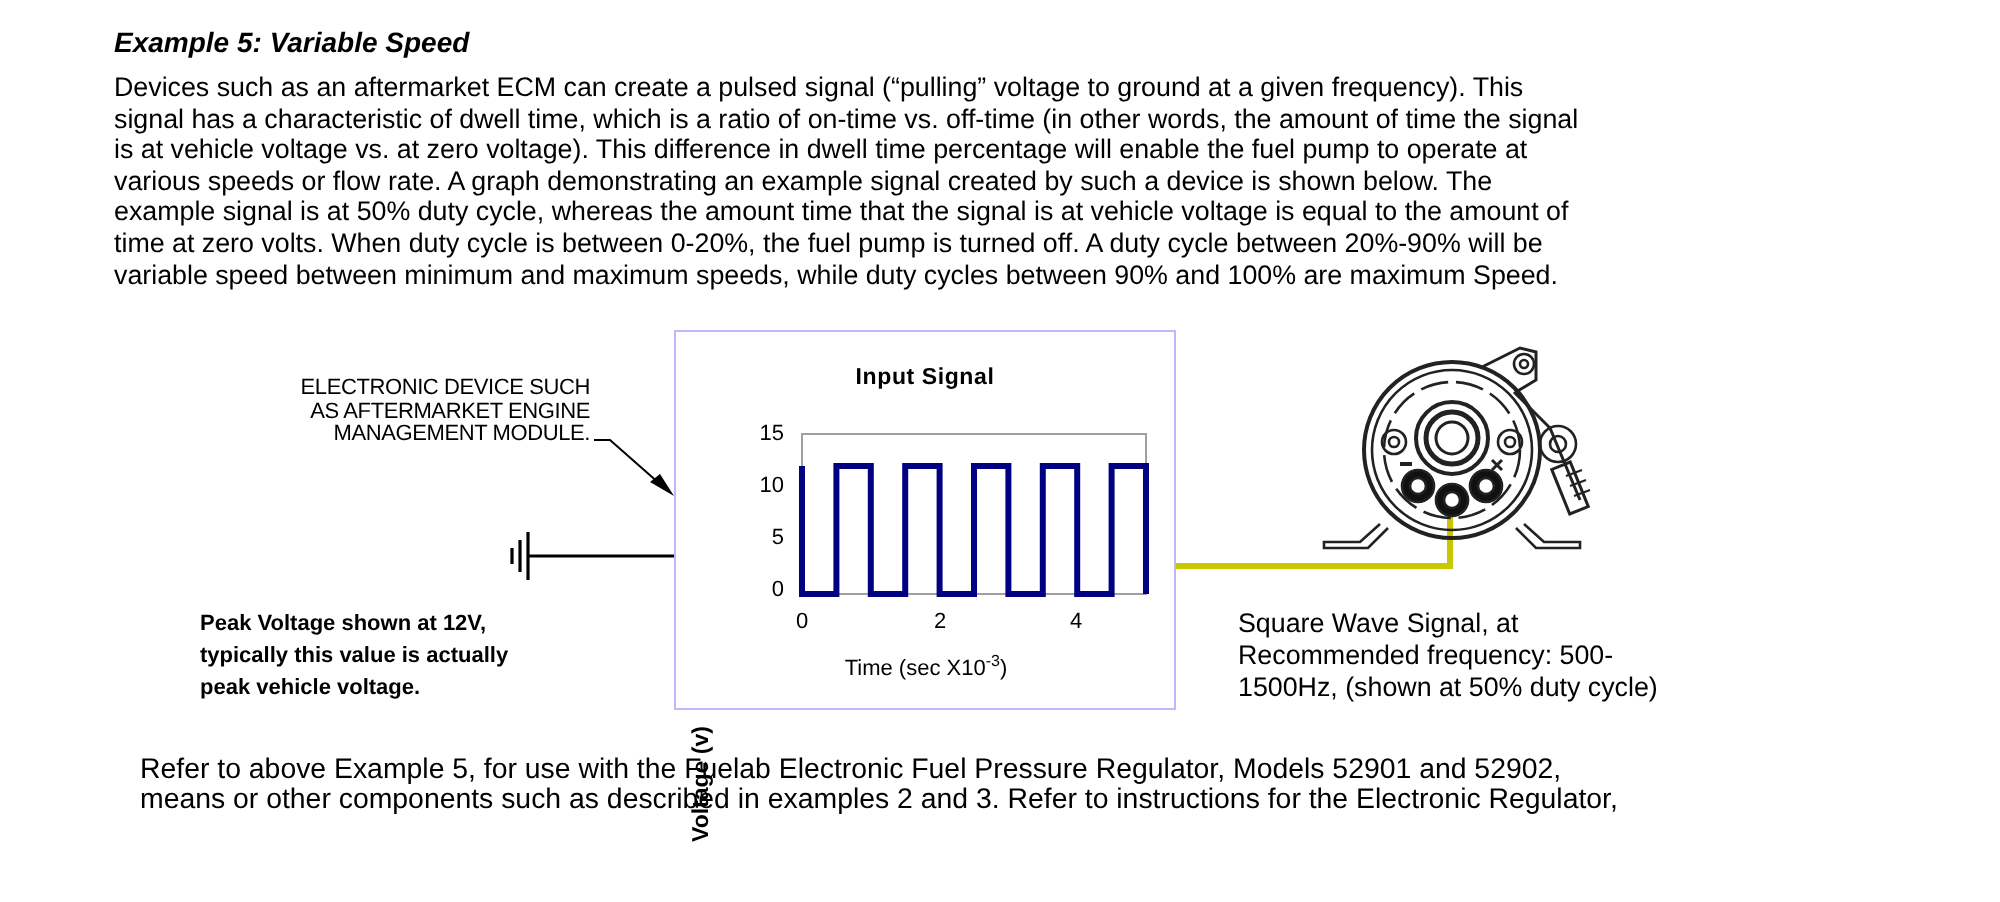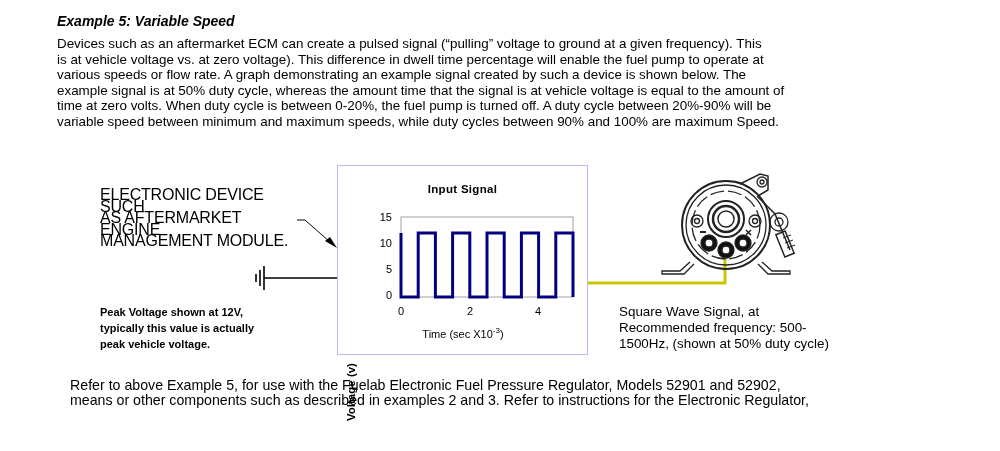--- a/index.html
+++ b/index.html
@@ -1,40 +1,41 @@
 <!DOCTYPE html>
 <html><head>
 <meta charset="utf-8">
 <style>
   html, body { margin: 0; padding: 0; background: #ffffff; }
   body { width: 1000px; height: 451px; position: relative; overflow: hidden; font-family: "Liberation Sans", sans-serif; color: #000; }
   .title { position: absolute; left: 57px; top: 13px; font-size: 14px; font-weight: bold; font-style: italic; }
   .intro { position: absolute; left: 57px; top: 36px; width: 900px; font-size: 13.4px; line-height: 15.6px; }
   .intro div { white-space: nowrap; }
-  .device-label { position: absolute; left: 100px; top: 189px; width: 195px; font-size: 16px; line-height: 11.5px; letter-spacing: -0.2px; }
+  .device-label { position: absolute; left: 100px; top: 189px; width: 195px; text-align: right; font-size: 11px; line-height: 11.5px; letter-spacing: -0.2px; }
   .peak-label { position: absolute; left: 100px; top: 304px; width: 222px; text-align: left; font-size: 11px; line-height: 16px; font-weight: bold; }
   .square-label { position: absolute; left: 619px; top: 304px; width: 300px; font-size: 13.4px; line-height: 16px; }
   .bottom-text { position: absolute; left: 70px; top: 378px; width: 900px; font-size: 14.2px; line-height: 15.4px; }
   .bottom-text div { white-space: nowrap; }
   .chart-box { position: absolute; left: 337px; top: 165px; width: 251px; height: 190px; border: 1px solid #c4b5fd; box-sizing: border-box; background: #fff; }
   .chart-title { position: absolute; left: 0; top: 17px; width: 100%; text-align: center; font-size: 11.5px; font-weight: bold; letter-spacing: 0.3px; }
   .ylabel { position: absolute; left: 7px; top: 255px; transform: rotate(-90deg); transform-origin: left top; font-size: 11.5px; font-weight: bold; white-space: nowrap; }
   .ytick { position: absolute; font-size: 11px; width: 20px; text-align: right; }
   .xtick { position: absolute; font-size: 11px; width: 20px; text-align: center; }
   .xlabel { position: absolute; left: 0; top: 160px; width: 230px; text-align: center; font-size: 11px; }
   .xlabel sup { font-size: 8px; }
   svg { position: absolute; left: 0; top: 0; }
 </style>
 </head>
 <body>
 
 <div class="title">Example 5: Variable Speed</div>
 
 <div class="intro">
   <div>Devices such as an aftermarket ECM can create a pulsed signal (“pulling” voltage to ground at a given frequency).  This</div>
+  <div>signal has a characteristic of dwell time, which is a ratio of on-time vs. off-time (in other words, the amount of time the signal</div>
   <div>is at vehicle voltage vs. at zero voltage).  This difference in dwell time percentage will enable the fuel pump to operate at</div>
   <div>various speeds or flow rate.  A graph demonstrating an example signal created by such a device is shown below.  The</div>
   <div>example signal is at 50% duty cycle, whereas the amount time that the signal is at vehicle voltage is equal to the amount of</div>
   <div>time at zero volts.  When duty cycle is between 0-20%, the fuel pump is turned off. A duty cycle between 20%-90% will be</div>
   <div>variable speed between minimum and maximum speeds, while duty cycles between 90% and 100% are maximum Speed.</div>
 </div>
 
 <svg width="1000" height="451">
 
   <g stroke="#000" stroke-width="1.6">

